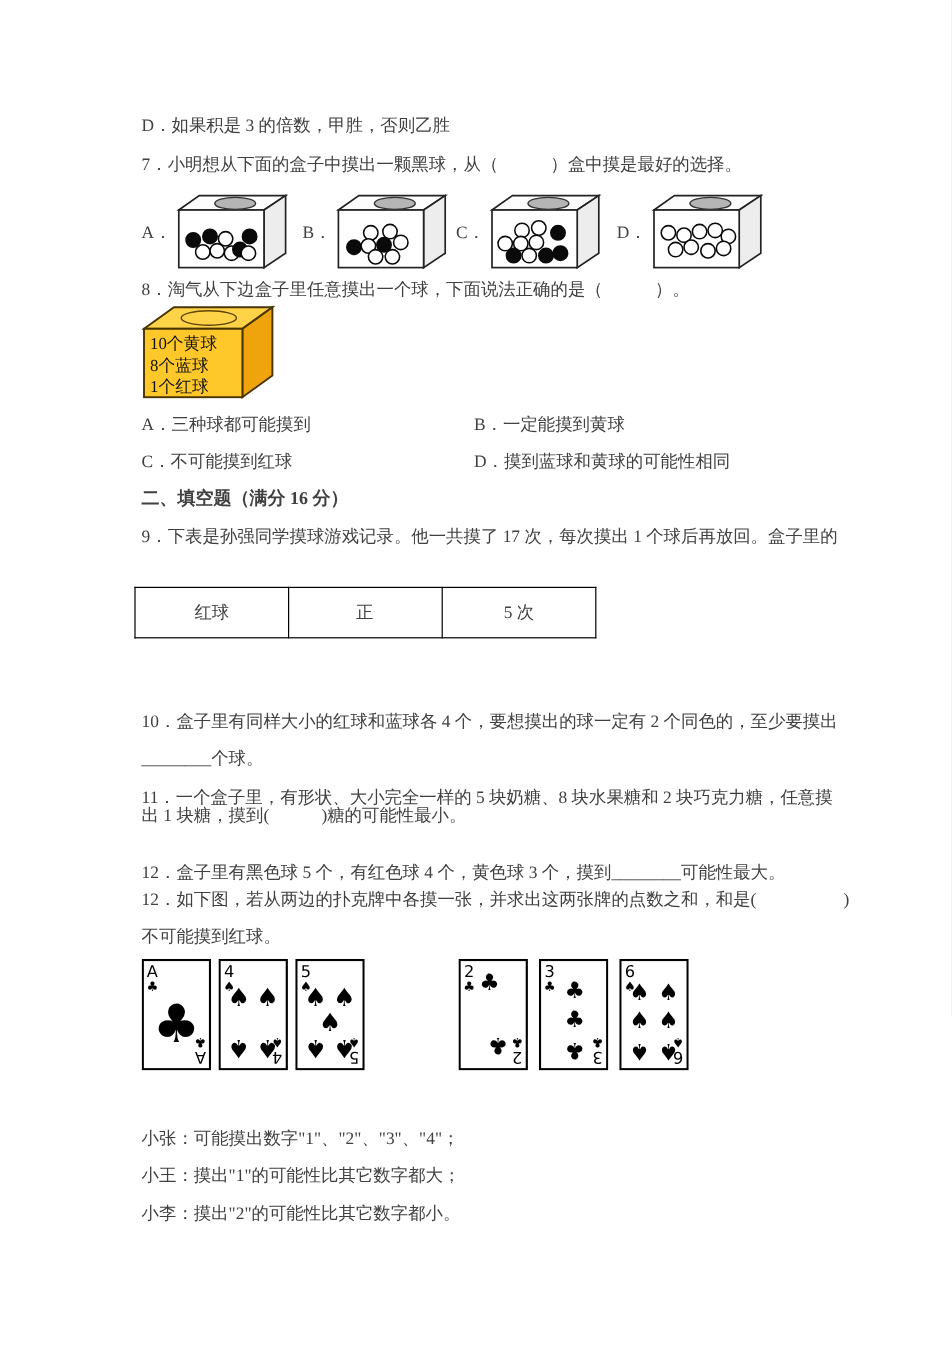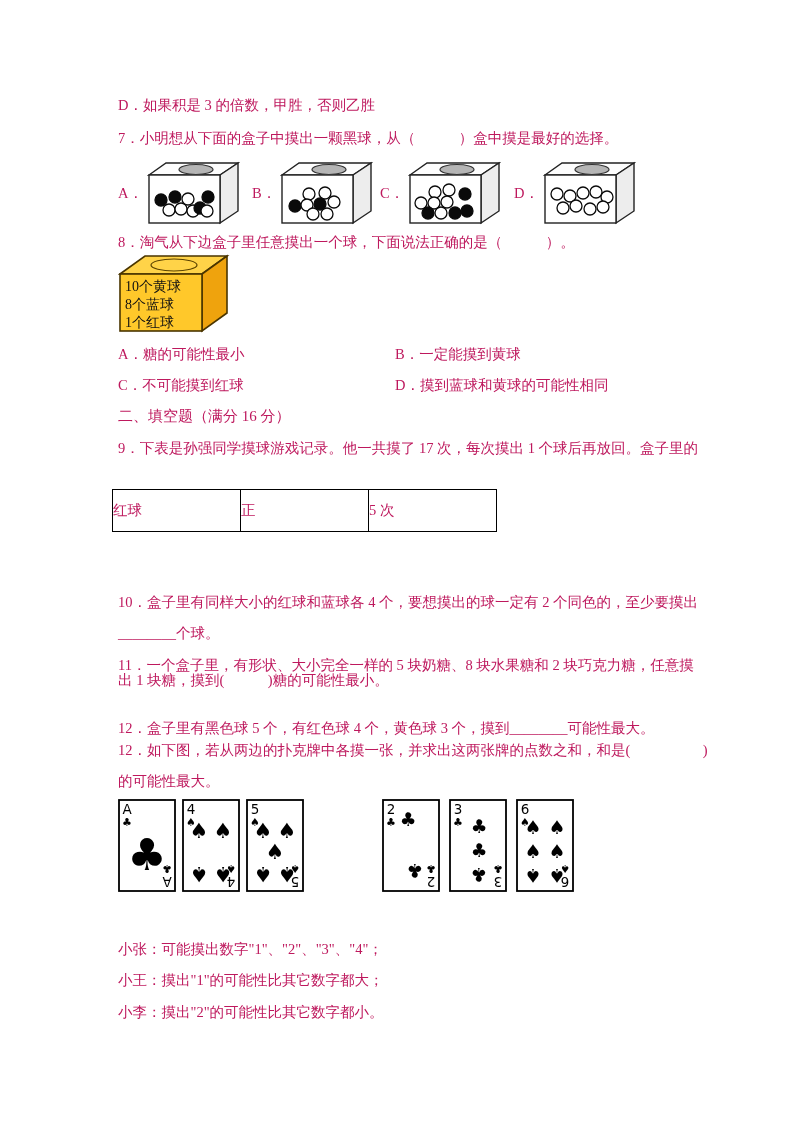--- a/index.html
+++ b/index.html
@@ -1,25 +1,25 @@
 <!DOCTYPE html>
 <html><head>
 <meta charset="utf-8">
 <style>
   html,body{margin:0;padding:0;background:#e8e8e8;}
   .page{position:relative;width:793px;height:1122px;background:#ffffff;margin:0 auto;
-        font-family:"Liberation Serif","DejaVu Serif",serif;font-size:14.5px;color:#be185d;
+        font-family:"Liberation Serif","DejaVu Serif",serif;font-size:14.5px;color:#404040;
         overflow:hidden;}
   .row{position:absolute;white-space:nowrap;line-height:16px;}
-  .bold{font-weight:normal;font-size:15px;}
+  .bold{font-weight:bold;font-size:15px;}
   .opt-col2{left:395px;}
   .q7-group{position:absolute;display:flex;align-items:center;}
   .q7-label{margin-right:4px;}
   .tally-table{position:absolute;left:112px;top:489px;border-collapse:collapse;}
-  .tally-table td{width:127px;height:41px;border:1.5px solid #000;text-align:left;
+  .tally-table td{width:127px;height:41px;border:1.5px solid #000;text-align:center;
                   font-size:14.5px;padding:0;}
   .tally-extra{position:relative;top:-5px;margin-left:1px;font-family:"DejaVu Sans",sans-serif;}
   .cards-group{position:absolute;display:flex;gap:8px;}
   svg{display:block;}
 </style>
 </head>
 <body>
 
 <div class="page">
 
@@ -103,21 +103,21 @@
   <svg width="118" height="80" style="position:absolute;left:118px;top:253px" id="yellow-box" viewBox="0 0 118 80">
       <polygon points="2,21 27,3 109,3 84,21" fill="#ffd348" stroke="#4a3500" stroke-width="1.6"></polygon>
       <polygon points="84,21 109,3 109,60 84,78" fill="#efa30d" stroke="#4a3500" stroke-width="1.6"></polygon>
       <rect x="2" y="21" width="82" height="57" fill="#ffc82a" stroke="#4a3500" stroke-width="1.6"></rect>
       <ellipse cx="56" cy="12" rx="23" ry="6" fill="#ffd348" stroke="#5d4400" stroke-width="1.2"></ellipse>
       <text x="7" y="38" font-size="14" fill="#111" font-family="&quot;Liberation Serif&quot;,serif">10个黄球</text>
       <text x="7" y="56" font-size="14" fill="#111" font-family="&quot;Liberation Serif&quot;,serif">8个蓝球</text>
       <text x="7" y="74" font-size="14" fill="#111" font-family="&quot;Liberation Serif&quot;,serif">1个红球</text>
     </svg>
 
-  <div class="row" style="left:118px;top:346px"><span>A．</span><span>糖的可能性最小</span></div>
+  <div class="row" style="left:118px;top:346px"><span>A．</span><span>三种球都可能摸到</span></div>
   <div class="row opt-col2" style="top:346px"><span>B．</span><span>一定能摸到黄球</span></div>
   <div class="row" style="left:118px;top:377px"><span>C．</span><span>不可能摸到红球</span></div>
   <div class="row opt-col2" style="top:377px"><span>D．</span><span>摸到蓝球和黄球的可能性相同</span></div>
 
   <div class="row bold" style="left:118px;top:408px">二、填空题（满分 16 分）</div>
 
   <div class="row" style="left:118px;top:440px">9．下表是孙强同学摸球游戏记录。他一共摸了 17 次，每次摸出 1 个球后再放回。盒子里的</div>
 
   <table class="tally-table">
     <tbody>
@@ -128,21 +128,21 @@
     </tr>
   </tbody>
     </table>
 
   <div class="row" style="left:118px;top:594px">10．盒子里有同样大小的红球和蓝球各 4 个，要想摸出的球一定有 2 个同色的，至少要摸出</div>
   <div class="row" style="left:118px;top:625px">________个球。</div>
   <div class="row" style="left:118px;top:657px">11．一个盒子里，有形状、大小完全一样的 5 块奶糖、8 块水果糖和 2 块巧克力糖，任意摸</div>
   <div class="row" style="left:118px;top:672px">出 1 块糖，摸到(　　　)糖的可能性最小。</div>
   <div class="row" style="left:118px;top:720px">12．盒子里有黑色球 5 个，有红色球 4 个，黄色球 3 个，摸到________可能性最大。</div>
   <div class="row" style="left:118px;top:742px">12．如下图，若从两边的扑克牌中各摸一张，并求出这两张牌的点数之和，和是(　　　　　)</div>
-  <div class="row" style="left:118px;top:773px">的可能性最大。</div>
+  <div class="row" style="left:118px;top:773px">不可能摸到红球。</div>
 
   <div class="cards-group" style="left:118px;top:799px;gap:6px" id="cards-left">
       <svg width="58" height="93" viewBox="0 0 58 93">
         <rect x="1" y="1" width="56" height="91" fill="#fff" stroke="#000" stroke-width="1.8"></rect>
         <text x="9" y="15" font-size="13.5" text-anchor="middle" fill="#000" font-family="&quot;DejaVu Sans&quot;,sans-serif">A</text>
         <text x="9" y="27" font-size="11" text-anchor="middle" fill="#000" font-family="&quot;DejaVu Sans&quot;,sans-serif">♣</text>
         <g transform="rotate(180 29 46.5)">
           <text x="9" y="15" font-size="13.5" text-anchor="middle" fill="#000" font-family="&quot;DejaVu Sans&quot;,sans-serif">A</text>
           <text x="9" y="27" font-size="11" text-anchor="middle" fill="#000" font-family="&quot;DejaVu Sans&quot;,sans-serif">♣</text>
         </g>

